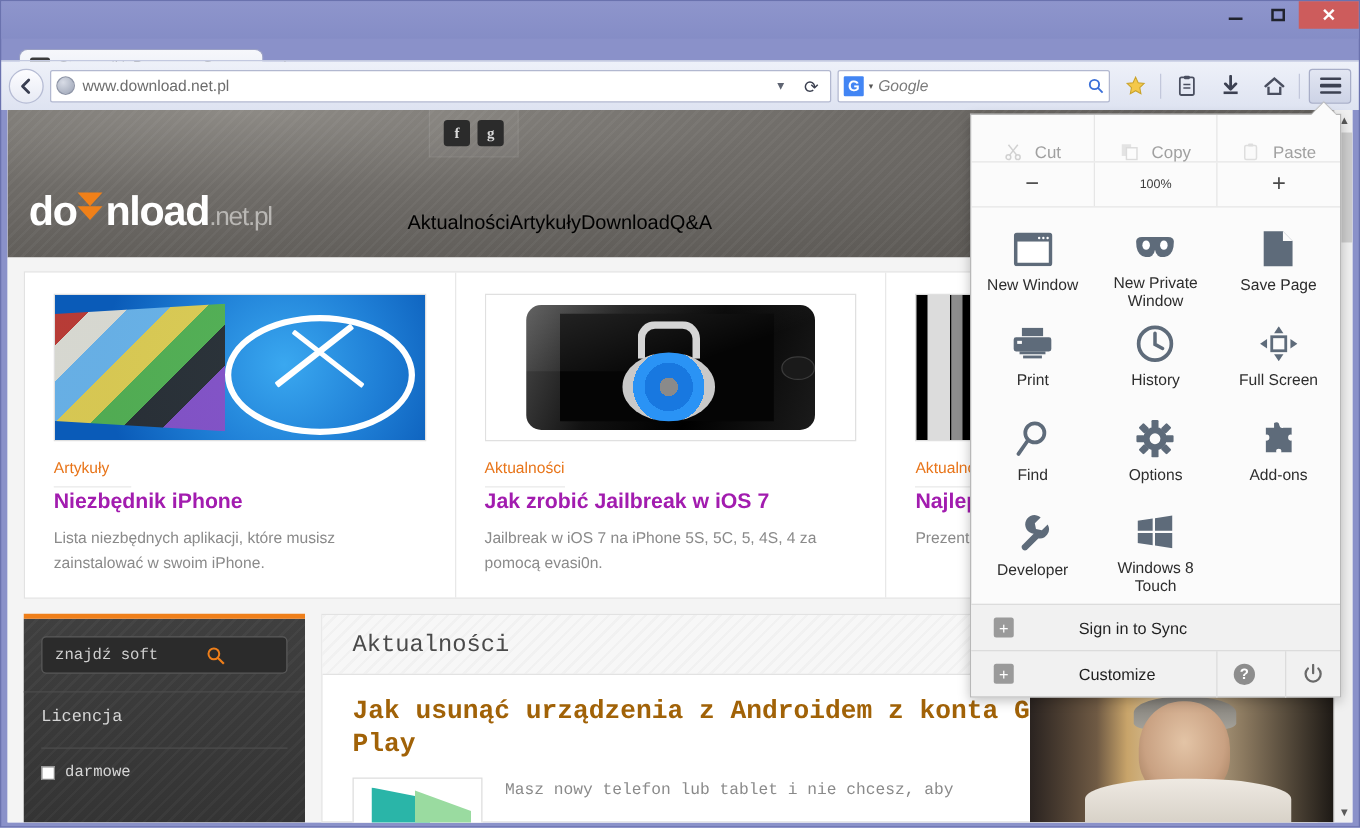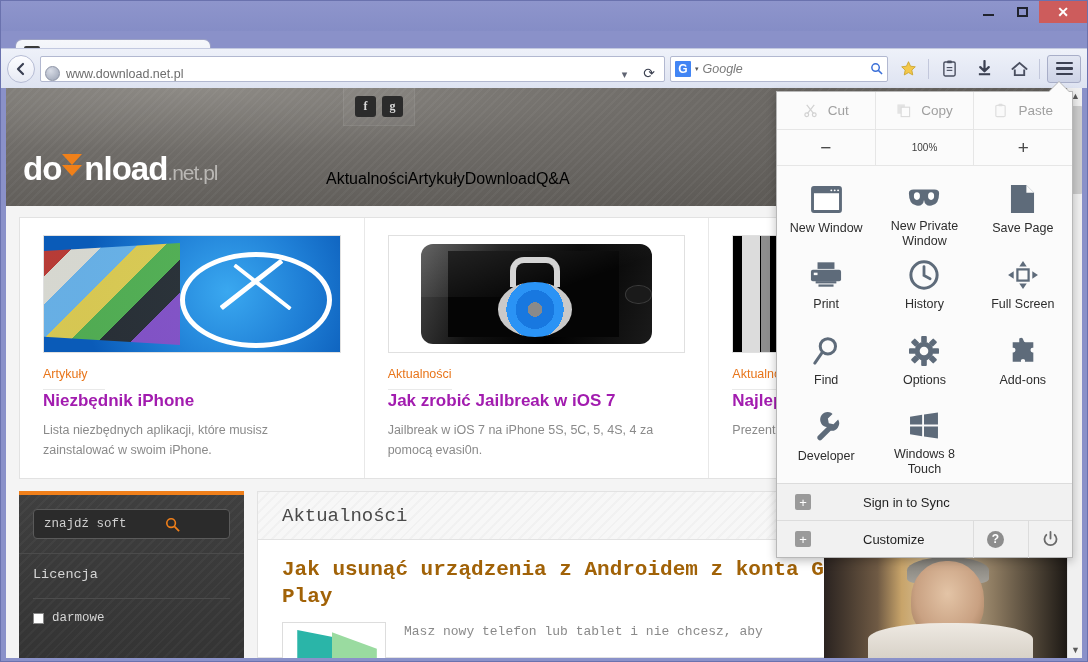--- a/index.html
+++ b/index.html
@@ -70,21 +70,21 @@
   #backbtn {
     width: 28px; height: 28px; border-radius: 50%;
     border: 1px solid #b6bcd4;
     background: linear-gradient(180deg,#fdfdff,#e7eaf4);
     display: flex; align-items: center; justify-content: center;
     color: #3a3f52; font-size: 15px; flex: 0 0 auto;
   }
   #urlbar {
     flex: 1 1 auto; height: 26px; background: #fff;
     border: 1px solid #b2b8d0; border-radius: 2px;
-    display: flex; align-items: flex-end; padding: 0 4px; gap: 6px;
+    display: flex; align-items: center; padding: 0 4px; gap: 6px;
     min-width: 0;
   }
   #globe-icon {
     width: 15px; height: 15px; border-radius: 50%;
     background: radial-gradient(circle at 35% 30%,#d8dce6,#9aa2b4);
     border: 1px solid #8d94a6; flex: 0 0 auto;
   }
   #urltext { font-size: 12.5px; color: #6d6d6d; flex: 1 1 auto; white-space: nowrap; }
   .urlact { color: #5f6472; font-size: 11px; padding: 0 5px; flex: 0 0 auto; }
   .urlact.reload { font-size: 14px; color: #3b4050; }
@@ -372,21 +372,21 @@
     z-index: 40;
   }
   #menuarrow {
     position: absolute; left: 1048px; top: 81px; width: 0; height: 0;
     border-left: 10px solid transparent; border-right: 10px solid transparent;
     border-bottom: 10px solid #fbfbfb; z-index: 41;
     filter: drop-shadow(0 -1px 0 #b8b8b8);
   }
   .editrow { display: flex; height: 38px; border-bottom: 1px solid #e6e6e6; }
   .editcell {
-    flex: 1 1 0; display: flex; align-items: center; justify-content: center;
+    flex: 1 1 0; display: flex; align-items: flex-end; justify-content: center;
     gap: 10px; font-size: 13.5px; color: #a0a0a0;
     border-right: 1px solid #e6e6e6;
   }
   .editcell:last-child { border-right: none; }
   .editcell .ei { width: 15px; height: 15px; opacity: .45; }
   .zoomrow { display: flex; height: 36px; border-bottom: 1px solid #e6e6e6; }
   .zoomcell {
     flex: 1 1 0; display: flex; align-items: center; justify-content: center;
     font-size: 10px; color: #3d3d3d; border-right: 1px solid #e6e6e6;
   }

